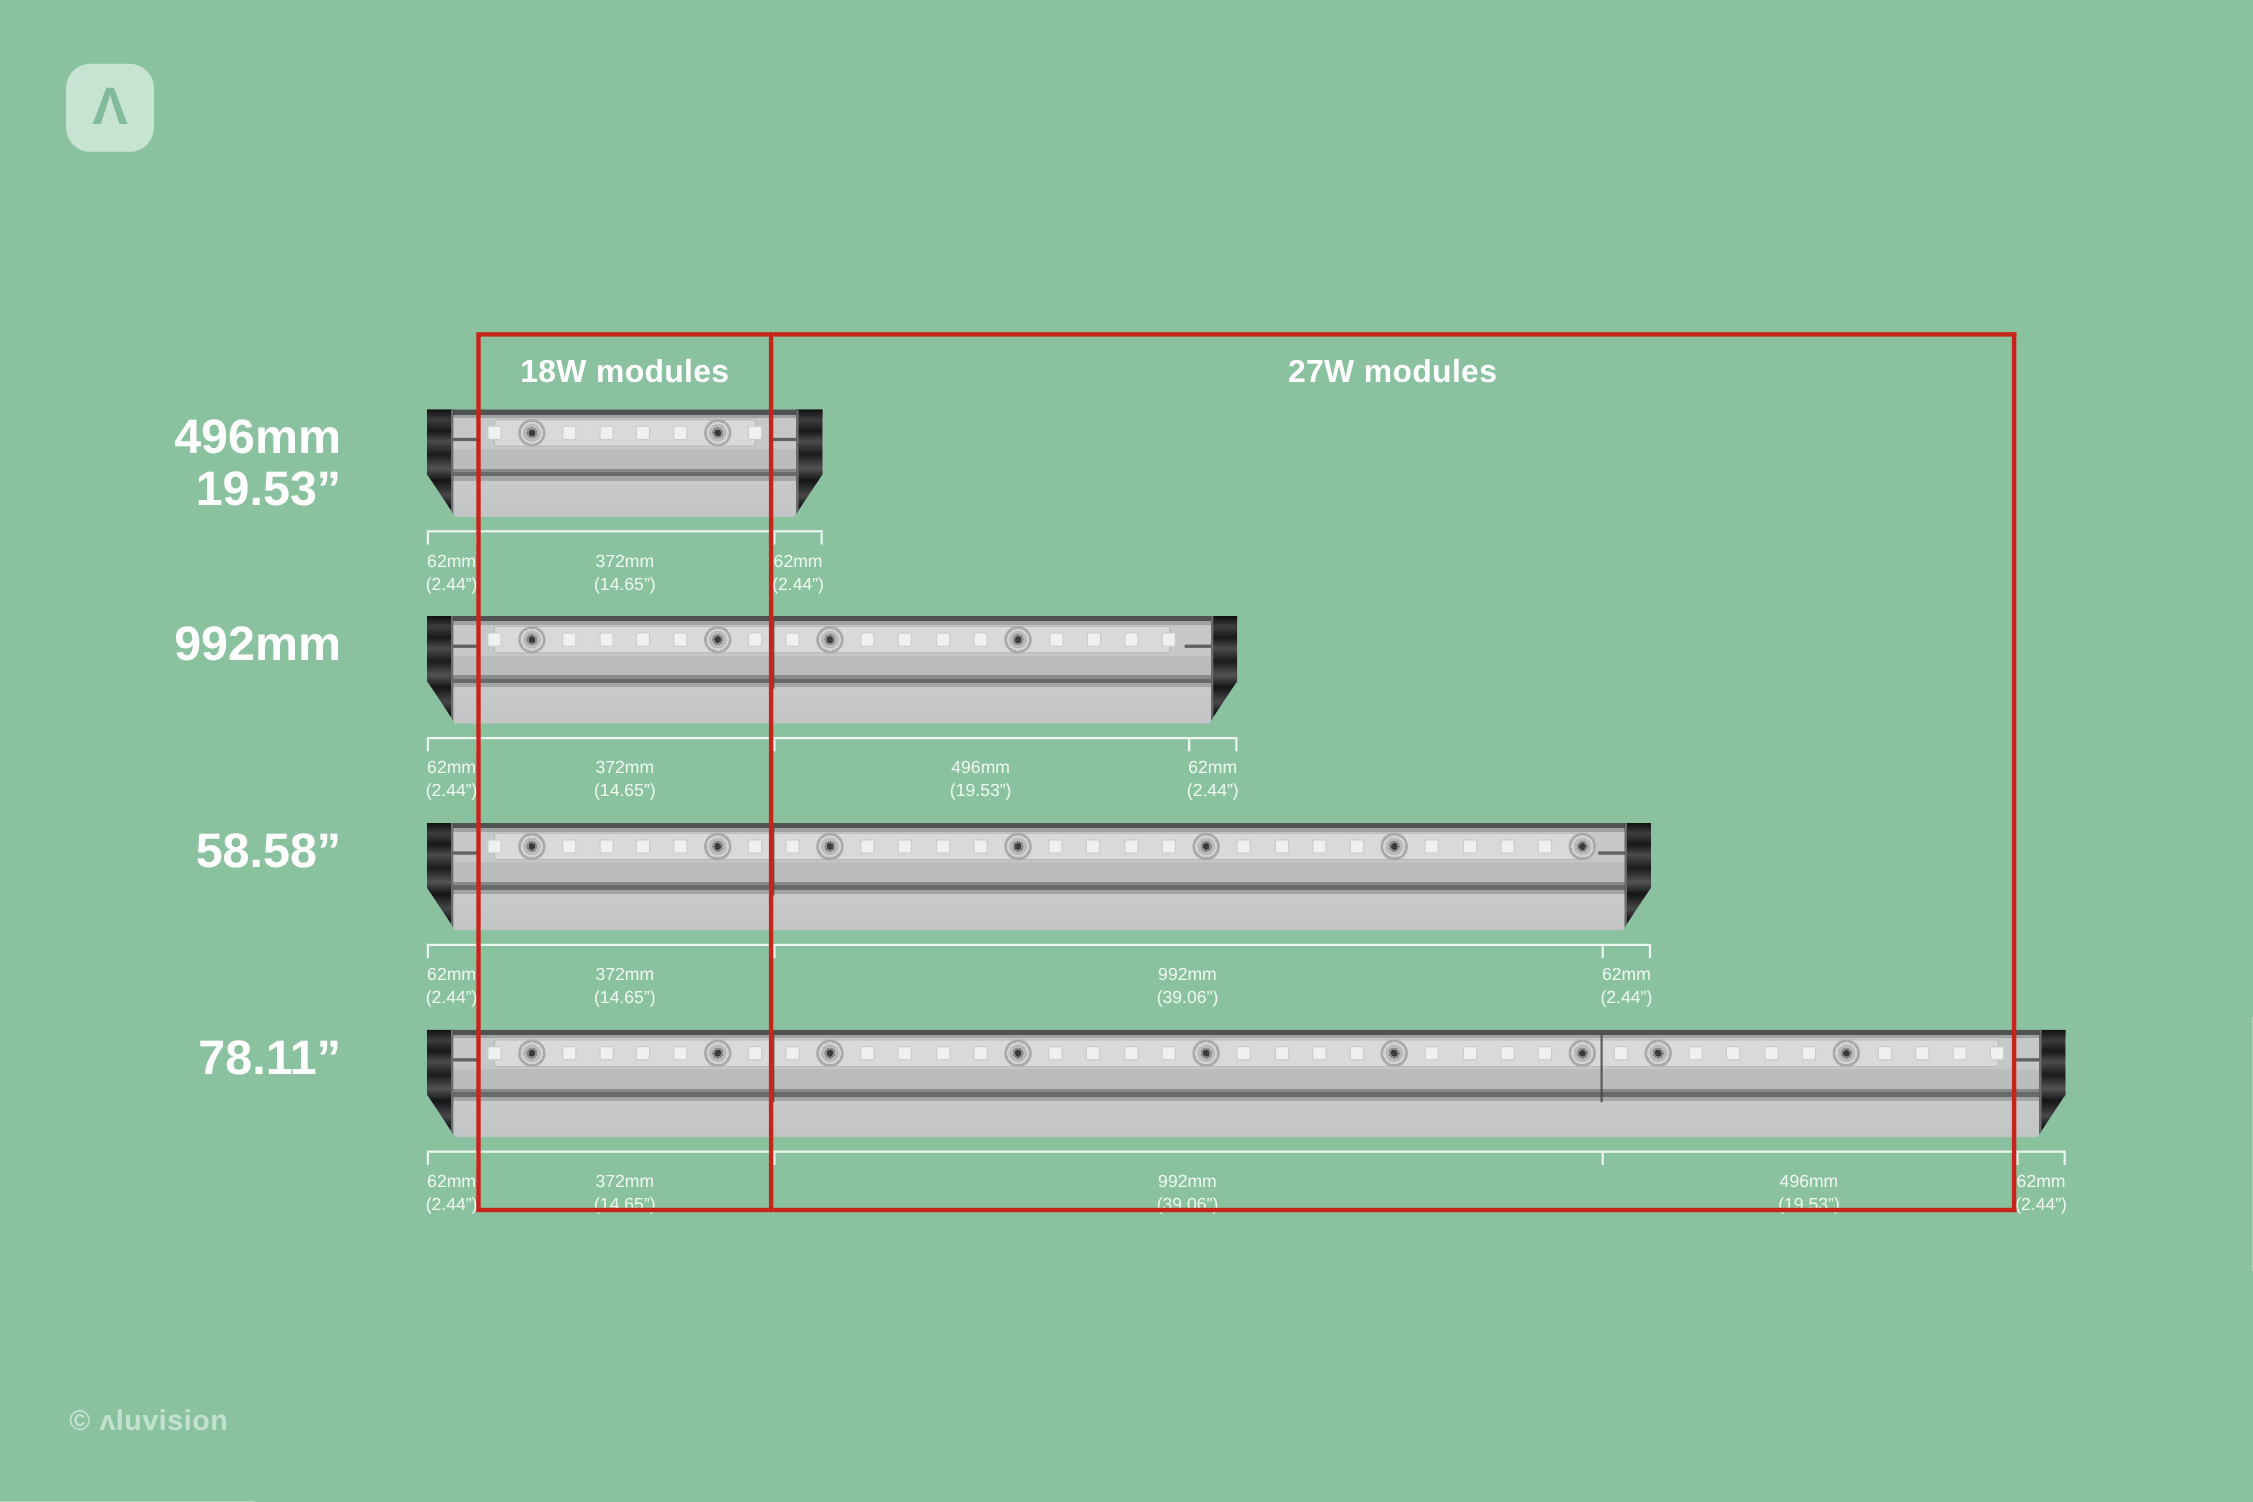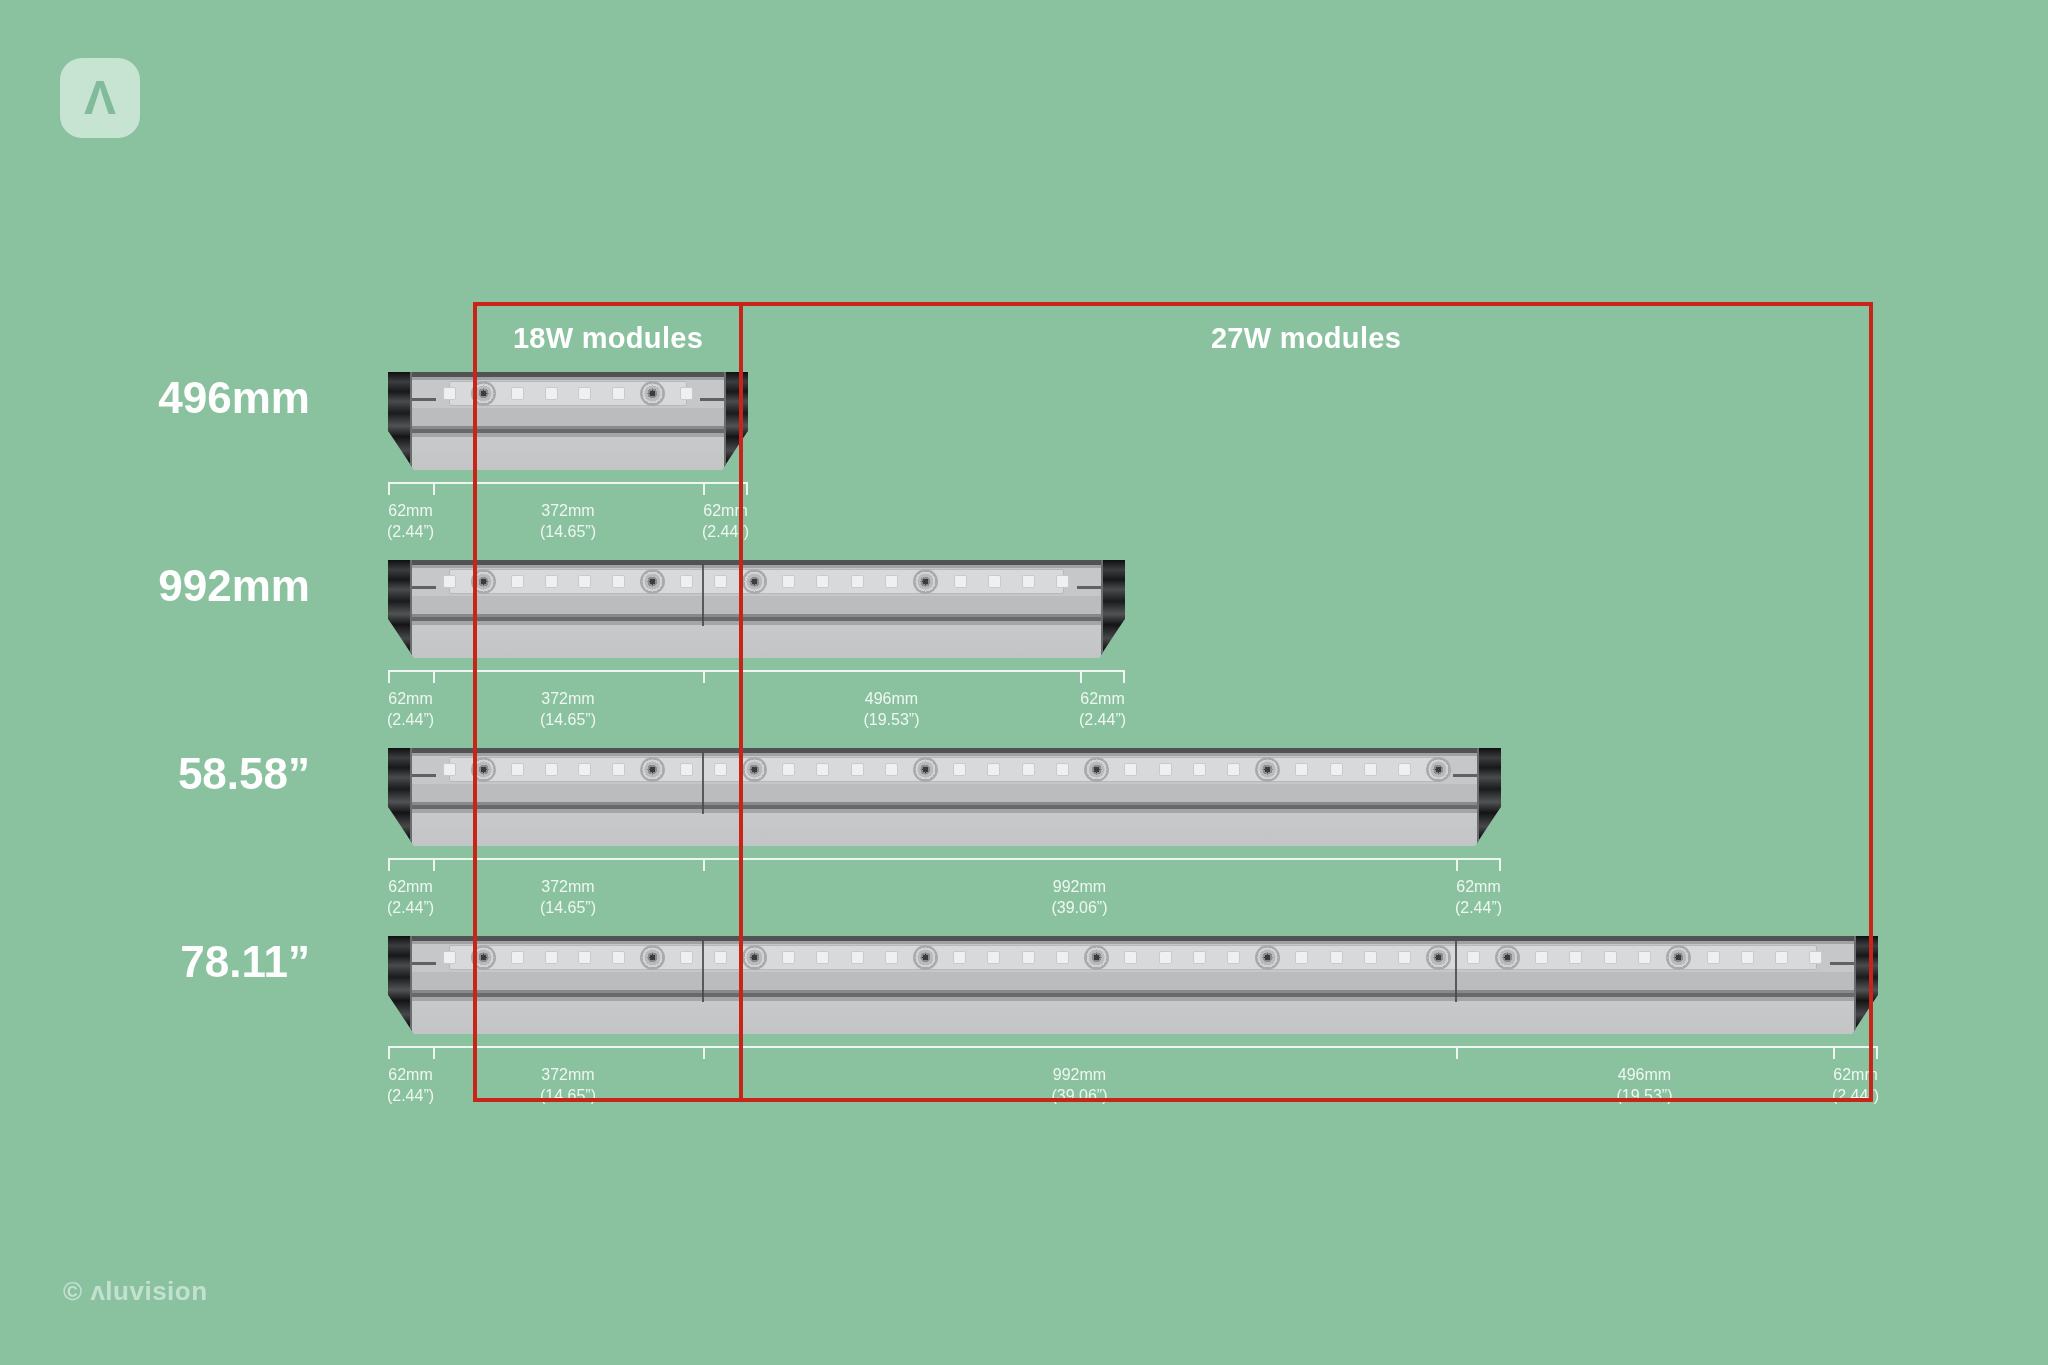--- a/index.html
+++ b/index.html
@@ -6,21 +6,21 @@
   body{width:2048px;height:1365px;overflow:hidden;font-family:"Liberation Sans",sans-serif;}
   #canvas{position:relative;width:2048px;height:1365px;background:#8ac29f;overflow:hidden;}
 
   
   #logo{position:absolute;left:60px;top:58px;width:80px;height:80px;border-radius:22px;
         background:#c7e4d3;display:flex;align-items:center;justify-content:center;}
   #logo .glyph{font-size:48px;font-weight:bold;color:#82bb9c;line-height:80px;}
 
   
   .groupbox{position:absolute;top:302px;height:800px;border:4px solid #c9241a;
-            box-sizing:border-box;pointer-events:none;z-index:30;background:transparent;margin-left:40px;}
+            box-sizing:border-box;pointer-events:none;z-index:30;background:transparent;}
   #box-18w{left:433px;width:270px;}
   #box-27w{left:703px;width:1130px;border-left:none;}
   .group-label{width:100%;text-align:center;margin-top:16px;color:#ffffff;
                font-size:29px;font-weight:bold;letter-spacing:0.3px;}
 
   
   .size-label{position:absolute;left:60px;width:250px;text-align:right;color:#fdfefd;
               font-weight:bold;font-size:44px;line-height:47px;z-index:5;}
 
   
@@ -71,20 +71,21 @@
   <div class="groupbox" id="box-18w">
     <div class="group-label">18W modules</div>
   </div>
   <div class="groupbox" id="box-27w">
     <div class="group-label">27W modules</div>
   </div>
 
   <div id="rows-container">
       <div class="size-label" style="top: 374px;">
         <div>496mm</div>
+        <div>19.53”</div>
       </div>
       <div class="module" style="left: 388px; top: 372px; width: 360px;">
         <div class="lens-bar" style="left: 61px; width: 238px;"></div>
         <div class="endcap left"></div>
         <div class="pin" style="left: 20px;"></div>
         <div class="led-square" style="left: 55.375px;"></div>
         <div class="led-circle" style="left: 83.125px;"></div>
         <div class="led-square" style="left: 122.875px;"></div>
         <div class="led-square" style="left: 156.625px;"></div>
         <div class="led-square" style="left: 190.375px;"></div>

